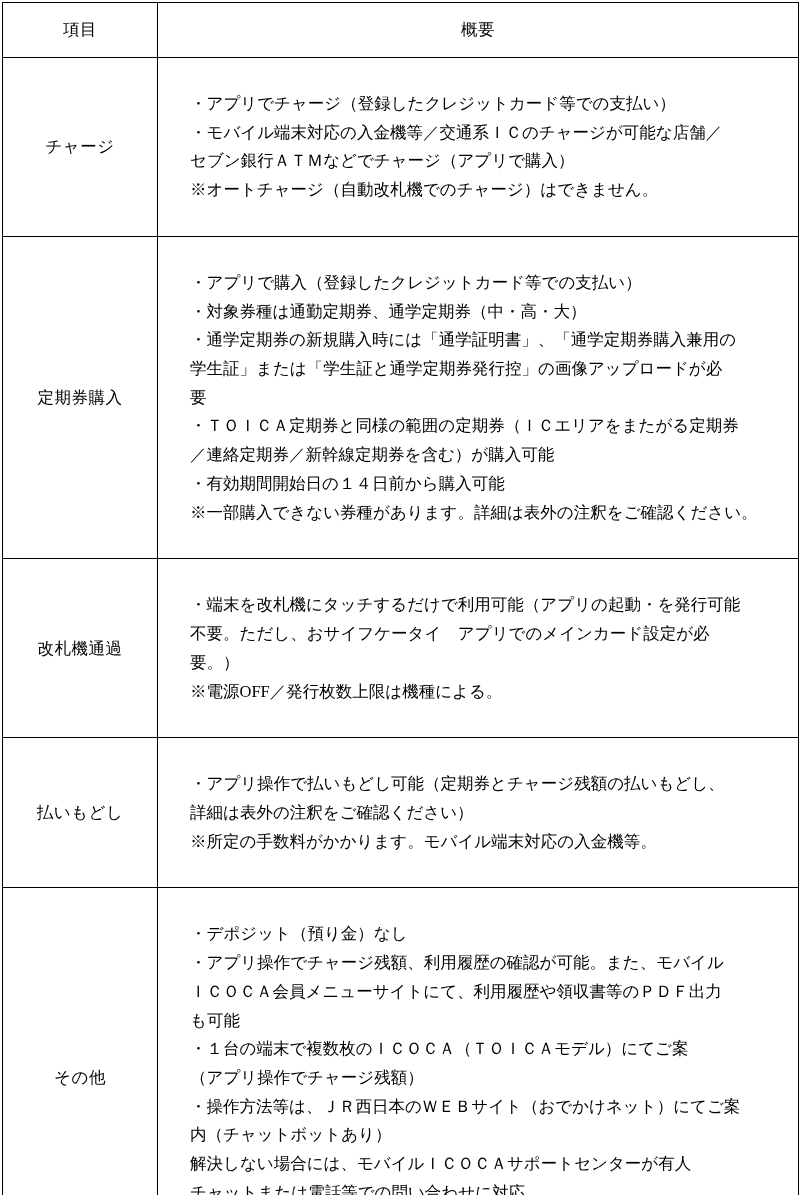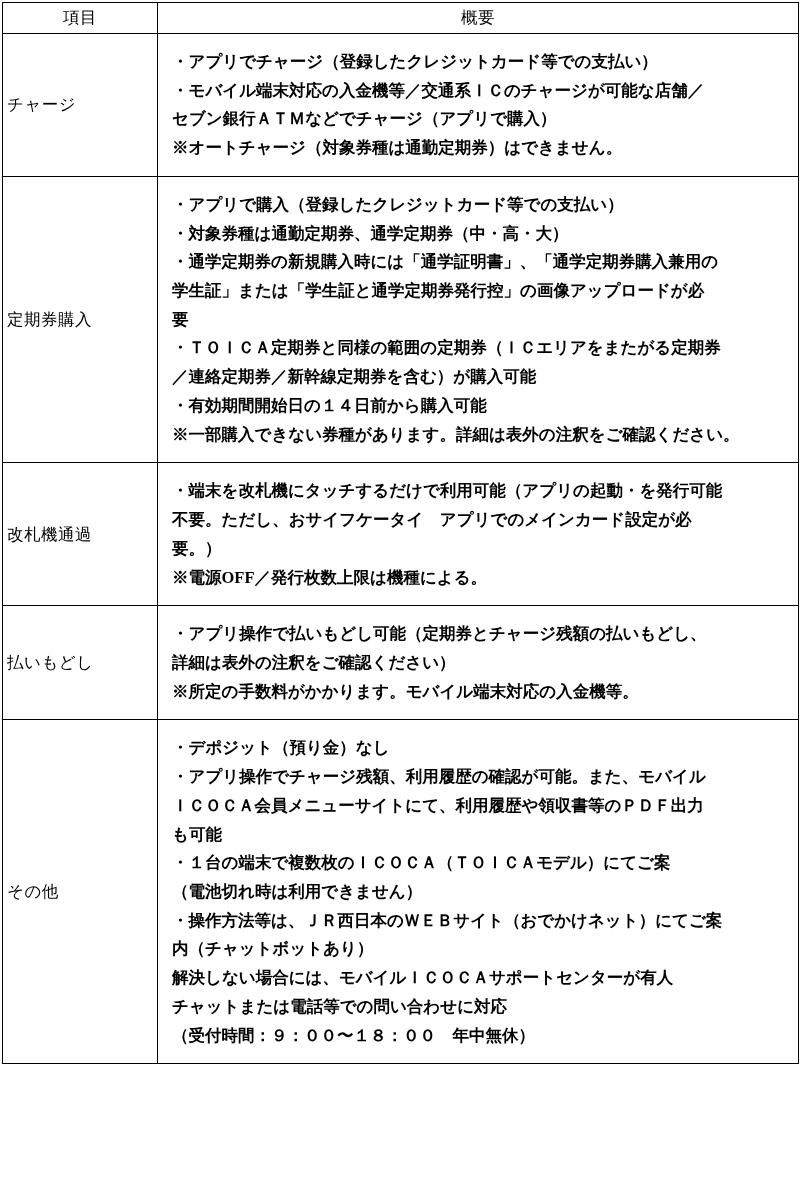--- a/index.html
+++ b/index.html
@@ -22,50 +22,50 @@
   }
   table.spec {
     border-collapse: collapse;
     width: 796px;
     margin: 2px 2px 0 2px;
     table-layout: fixed;
   }
   table.spec td, table.spec th {
     border: 1.5px solid #000000;
     vertical-align: middle;
-    padding: 4px;
+    padding: 16px;
   }
   col.c-item { width: 155px; }
   col.c-desc { width: 641px; }
 
   .hdr {
     text-align: center;
     font-size: 16.5px;
     font-weight: normal;
     padding: 5px 0 6px 0;
     letter-spacing: 0.5px;
   }
   .item-cell {
+    text-align: center;
     font-size: 16.5px;
     line-height: 1.55;
     padding: 4px 2px;
     letter-spacing: 0.5px;
   }
   .item-cell .ln { display: block; white-space: nowrap; }
 
   .desc-cell {
     padding: 7px 6px 8px 9px;
     font-size: 16.5px;
     line-height: 1.68;
   }
   ul.lines {
     list-style: none;
-    margin: 10px;
+    margin: 16px;
     padding: 0;
-    font-weight: bold;
   }
   ul.lines > li {
     margin: 0 0 1px 0;
     padding: 0 0 0 0;
     text-indent: 0;
   }
   
   li.b {
     padding-left: 17px;
     text-indent: -17px;
@@ -104,21 +104,21 @@
     <tbody>
         <tr>
           <td class="item-cell">
             <span class="ln">チャージ</span>
           </td>
           <td class="desc-cell">
             <ul class="lines">
               <li class="b">・アプリでチャージ（登録したクレジットカード等での支払い）</li>
               <li class="b">・モバイル端末対応の入金機等／交通系ＩＣのチャージが可能な店舗／</li>
               <li class="p">セブン銀行ＡＴＭなどでチャージ（アプリで購入）</li>
-              <li class="n">※オートチャージ（対象券種は通勤定期券）はできません。</li>
+              <li class="n">※オートチャージ（自動改札機でのチャージ）はできません。</li>
             </ul>
           </td>
         </tr>
         <tr>
           <td class="item-cell">
             <span class="ln">定期券購入</span>
           </td>
           <td class="desc-cell">
             <ul class="lines">
               <li class="b">・アプリで購入（登録したクレジットカード等での支払い）</li>
@@ -162,21 +162,21 @@
           <td class="item-cell">
             <span class="ln">その他</span>
           </td>
           <td class="desc-cell">
             <ul class="lines">
               <li class="b">・デポジット（預り金）なし</li>
               <li class="b">・アプリ操作でチャージ残額、利用履歴の確認が可能。また、モバイル</li>
               <li class="p2">ＩＣＯＣＡ会員メニューサイトにて、利用履歴や領収書等のＰＤＦ出力</li>
               <li class="p">も可能</li>
               <li class="b">・１台の端末で複数枚のＩＣＯＣＡ（ＴＯＩＣＡモデル）にてご案</li>
-              <li class="p">（電池切れ時は利用できません）</li>
+              <li class="p">（アプリ操作でチャージ残額）</li>
               <li class="b">・操作方法等は、ＪＲ西日本のＷＥＢサイト（おでかけネット）にてご案</li>
               <li class="p">内（チャットボットあり）</li>
               <li class="p">解決しない場合には、モバイルＩＣＯＣＡサポートセンターが有人</li>
               <li class="p">チャットまたは電話等での問い合わせに対応</li>
               <li class="p">（受付時間：９：００〜１８：００　年中無休）</li>
             </ul>
           </td>
         </tr>
       </tbody>
   </table>

